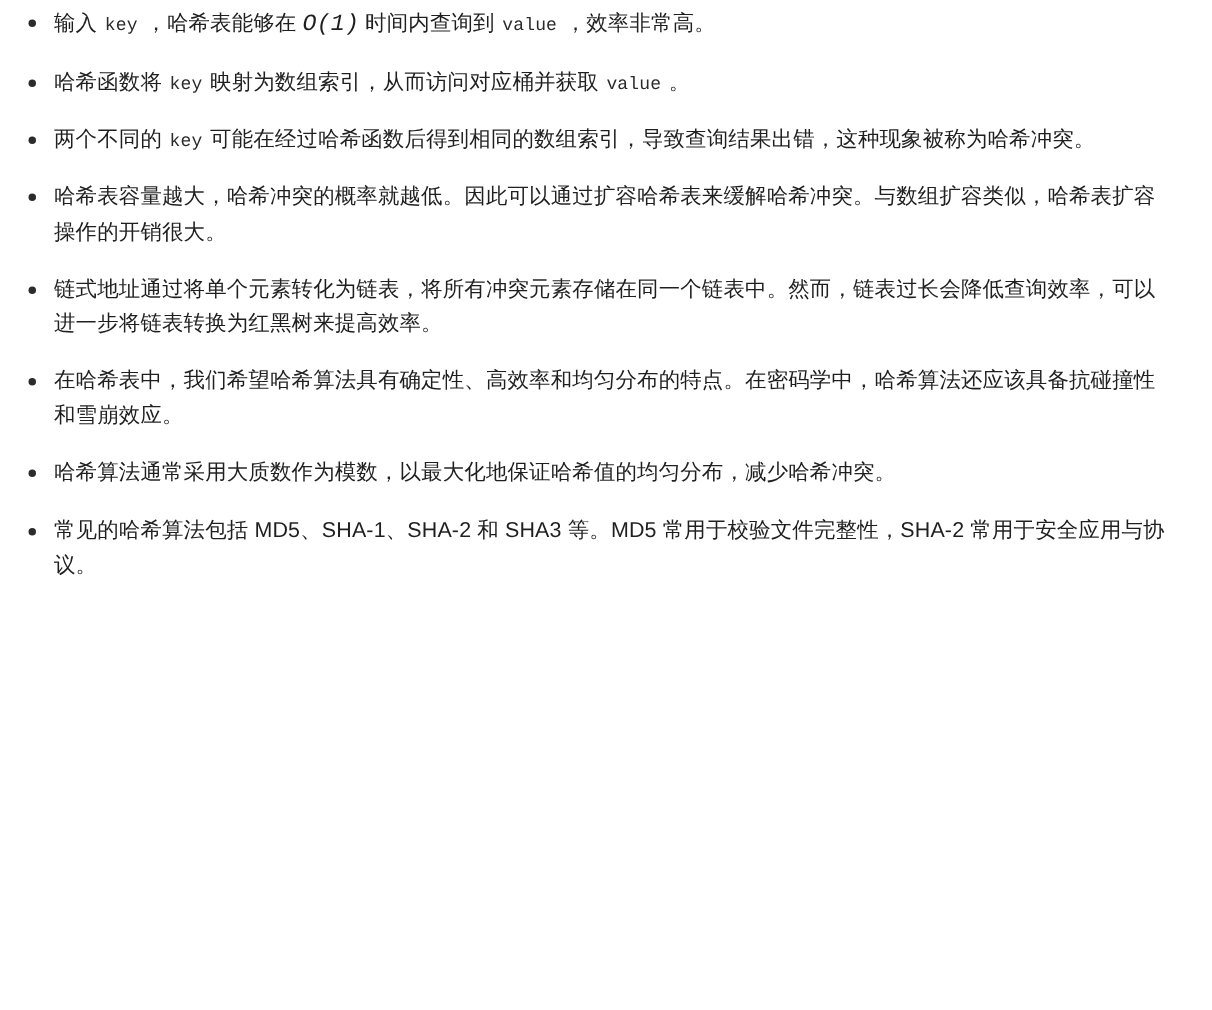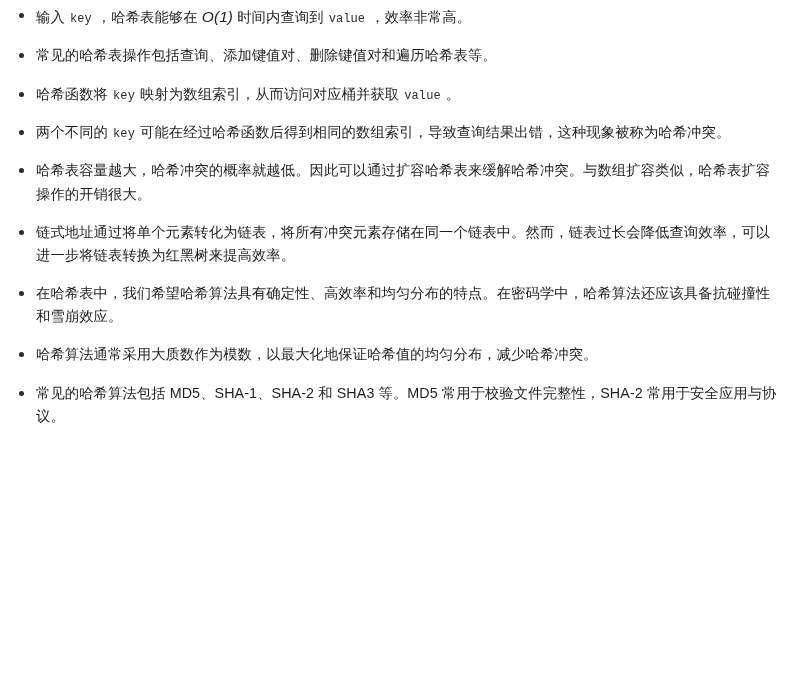--- a/index.html
+++ b/index.html
@@ -43,32 +43,31 @@
     background: #2b2b2b;
   }
   code, .mono {
     font-family: "Liberation Mono", monospace;
     font-size: 12px;
     color: #2b2b2b;
     background: transparent;
     padding: 0 1px;
   }
   .math {
-    font-family: Liberation Sans, sans-serif;
+    font-family: Liberation Mono, monospace;
     font-style: italic;
     font-size: 15.5px;
   }
 </style>
 </head>
 <body>
 
 <div id="doc">
   <ul class="bullets">
       <li><span>输入 </span><code class="mono">key</code><span> ，哈希表能够在 </span><span class="math">O(1)</span><span> 时间内查询到 </span><code class="mono">value</code><span> ，效率非常高。</span></li>
-      <li><span>常见的哈希表操作包括查询、添加键值对、删除键值对和遍历哈希表等。</span></li>
       <li><span>哈希函数将 </span><code class="mono">key</code><span> 映射为数组索引，从而访问对应桶并获取 </span><code class="mono">value</code><span> 。</span></li>
       <li><span>两个不同的 </span><code class="mono">key</code><span> 可能在经过哈希函数后得到相同的数组索引，导致查询结果出错，这种现象被称为哈希冲突。</span></li>
       <li><span>哈希表容量越大，哈希冲突的概率就越低。因此可以通过扩容哈希表来缓解哈希冲突。与数组扩容类似，哈希表扩容操作的开销很大。</span></li>
       <li><span>链式地址通过将单个元素转化为链表，将所有冲突元素存储在同一个链表中。然而，链表过长会降低查询效率，可以进一步将链表转换为红黑树来提高效率。</span></li>
       <li><span>在哈希表中，我们希望哈希算法具有确定性、高效率和均匀分布的特点。在密码学中，哈希算法还应该具备抗碰撞性和雪崩效应。</span></li>
       <li><span>哈希算法通常采用大质数作为模数，以最大化地保证哈希值的均匀分布，减少哈希冲突。</span></li>
       <li><span>常见的哈希算法包括 MD5、SHA-1、SHA-2 和 SHA3 等。MD5 常用于校验文件完整性，SHA-2 常用于安全应用与协议。</span></li>
     </ul>
 </div>
 

